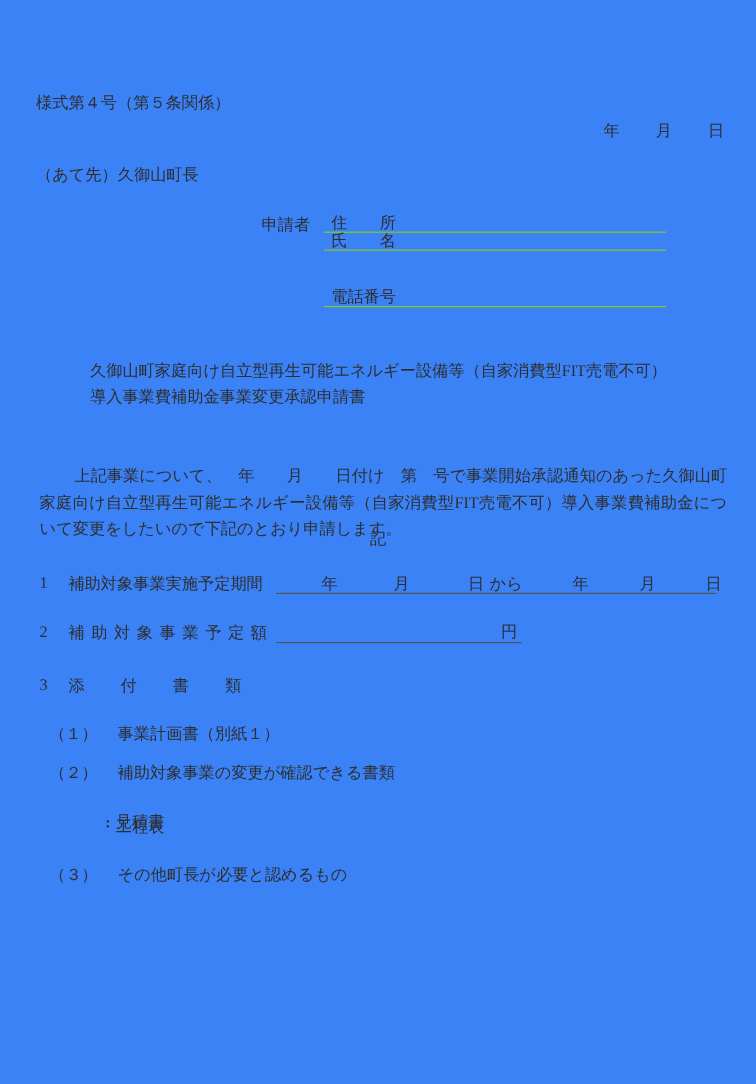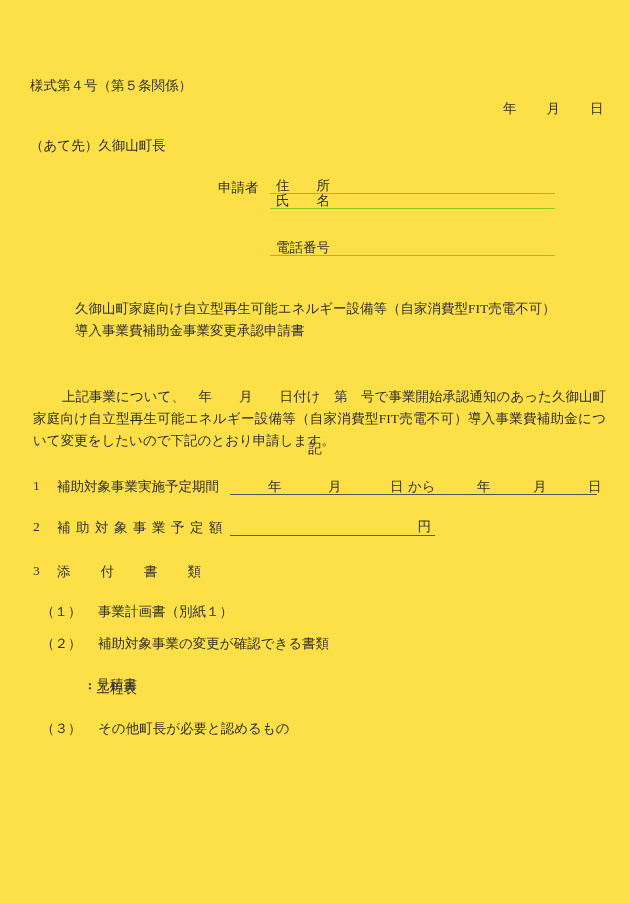--- a/index.html
+++ b/index.html
@@ -1,20 +1,20 @@
 <!DOCTYPE html>
 <html><head>
 <meta charset="utf-8">
 <style>
   html,body{margin:0;padding:0;background:#e8e8e8;}
   .page{
     position:relative;
     width:630px;height:903px;
     margin:0 auto;
-    background:#fde047;
+    background:#3b82f6;
     font-family:"Liberation Serif","DejaVu Serif",serif;
     font-size:13.5px;
     color:#2e2e2e;
     overflow:hidden;
   }
   .abs{position:absolute;white-space:nowrap;}
 
   .form-number{left:30px;top:77px;}
 
   .date-line{left:503px;top:100px;display:flex;gap:30px;}

